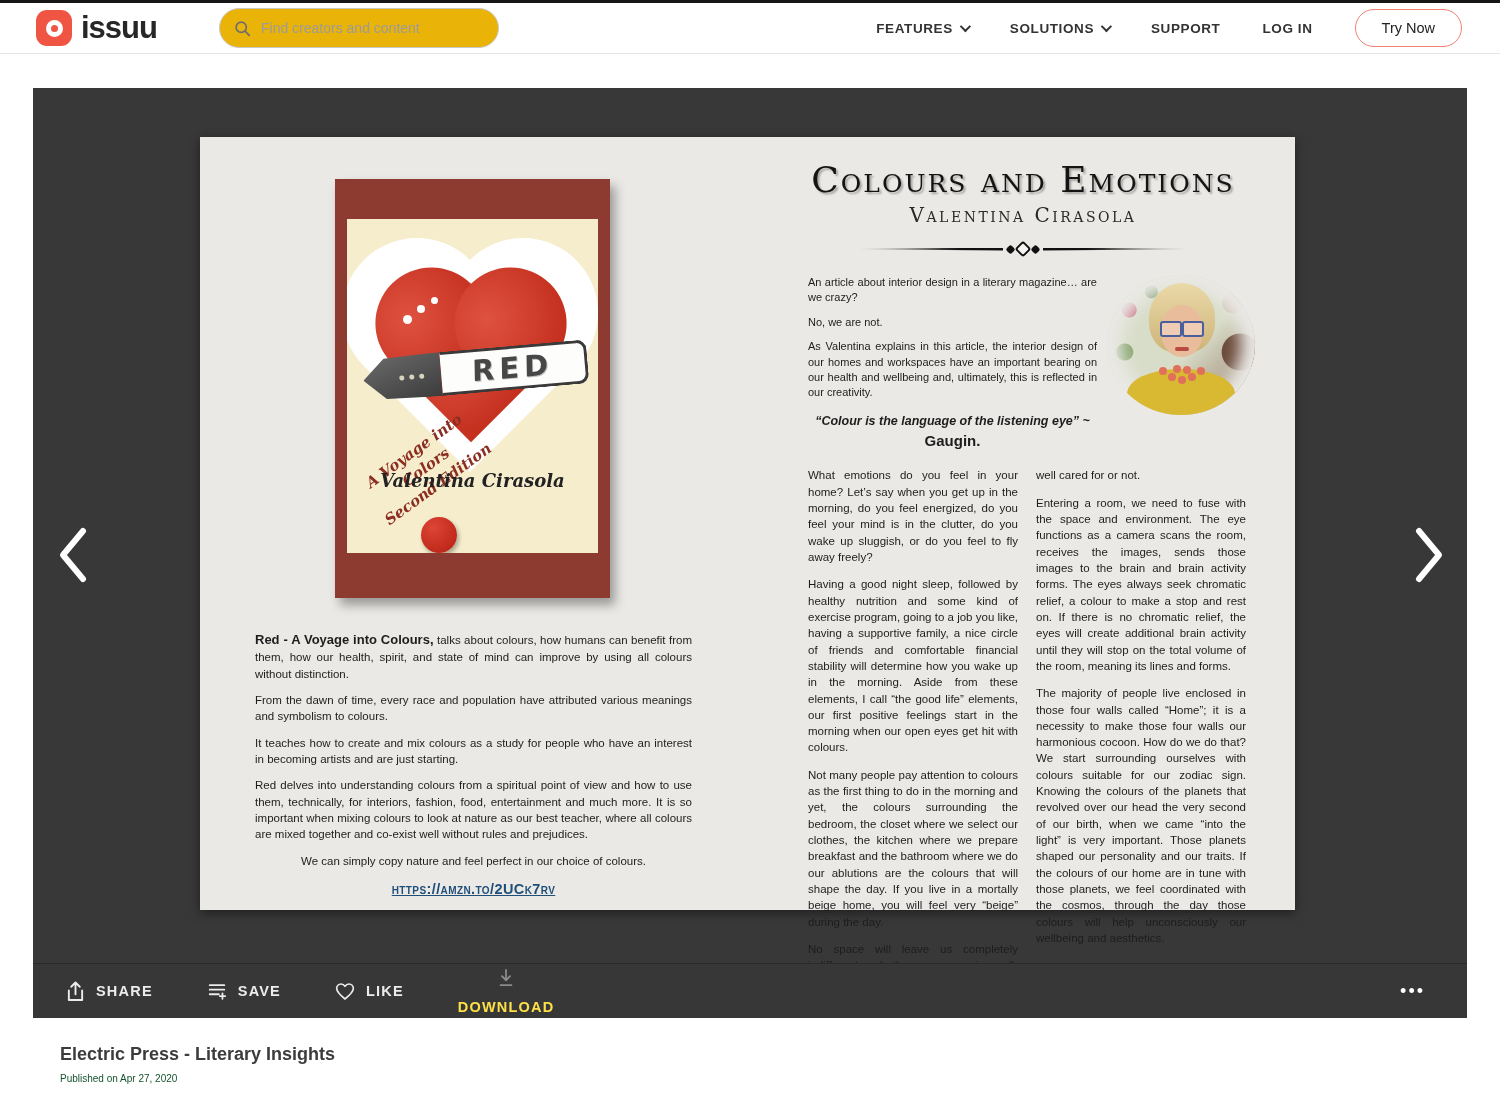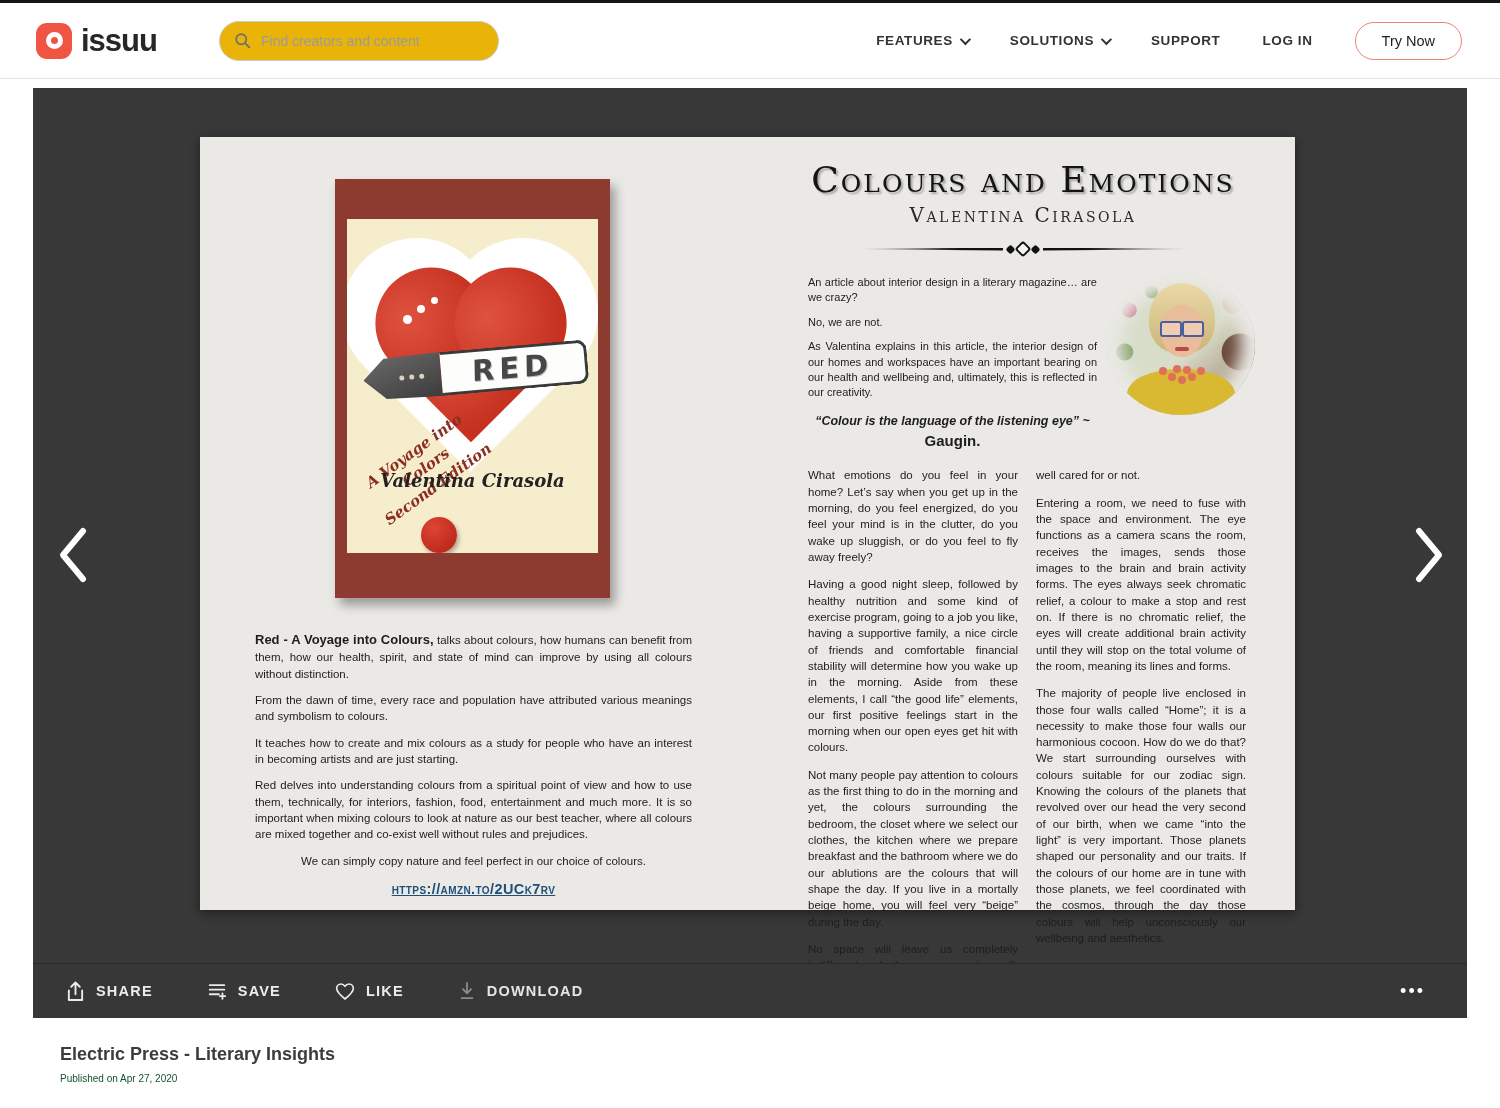--- a/index.html
+++ b/index.html
@@ -1,20 +1,20 @@
 <!DOCTYPE html>
 <html><head>
 <meta charset="utf-8">
 <style>
   * { margin:0; padding:0; box-sizing:border-box; }
   html,body { width:1500px; height:1108px; }
   body { font-family:"Liberation Sans", sans-serif; background:#fff; position:relative; overflow:hidden; }
 
   
-  .header { position:absolute; top:0; left:0; width:1500px; height:79px; background:#fff;
+  .header { position:absolute; top:0; left:0; width:1500px; height:54px; background:#fff;
             border-top:3px solid #161616; border-bottom:1px solid #e4e4e4;
             display:flex; align-items:center; }
   .logo { display:flex; align-items:center; gap:9px; margin-left:36px; cursor:pointer; }
   .logo-mark { width:36px; height:36px; background:#f05543; border-radius:11px;
                display:flex; align-items:center; justify-content:center; }
   .logo-ring { width:17px; height:17px; border:5px solid #fff; border-radius:50%; }
   .logo-word { font-size:31px; font-weight:bold; color:#272727; letter-spacing:-1px; }
   .search-pill { margin-left:62px; width:280px; height:40px; border:1px solid #c9c9c9; border-radius:21px;
                  display:flex; align-items:center; padding:0 14px; gap:10px; background:#eab308; }
   .search-pill input { border:none; outline:none; font-size:14px; color:#444; width:210px; background:transparent;
@@ -121,21 +121,21 @@
 
   .cols { display:flex; gap:18px; margin-top:16px; padding-left:18px; }
   .col { width:210px; font-size:11.5px; line-height:1.42; color:#1d1d1d; text-align:justify; }
   .col p { margin-bottom:11px; }
 
   
   .toolbar { position:absolute; top:963px; left:33px; width:1434px; height:55px; background:#373737;
              border-top:1px solid #2a2a2a; display:flex; align-items:center; padding-left:33px; gap:54px; }
   .tb-item { display:flex; align-items:center; gap:11px; cursor:pointer; color:#ececec;
              font-size:14.5px; font-weight:bold; letter-spacing:1.2px; }
-  .tb-item.disabled { color:#e5e5e5; }
+  .tb-item.disabled { color:#fde047;flex-direction:column; }
   .tb-item svg { display:block; }
   .tb-more { margin-left:auto; margin-right:42px; color:#fff; font-size:18px; letter-spacing:2px; cursor:pointer; }
 
   
   .footer { position:absolute; top:1018px; left:0; width:1500px; height:90px; background:#fff; }
   .doc-title { margin:26px 0 0 60px; font-size:18px; font-weight:bold; color:#3c3c3c; }
   .doc-published { margin:8px 0 0 60px; font-size:10px; color:#14532d; }
 </style>
 </head>
 <body>

